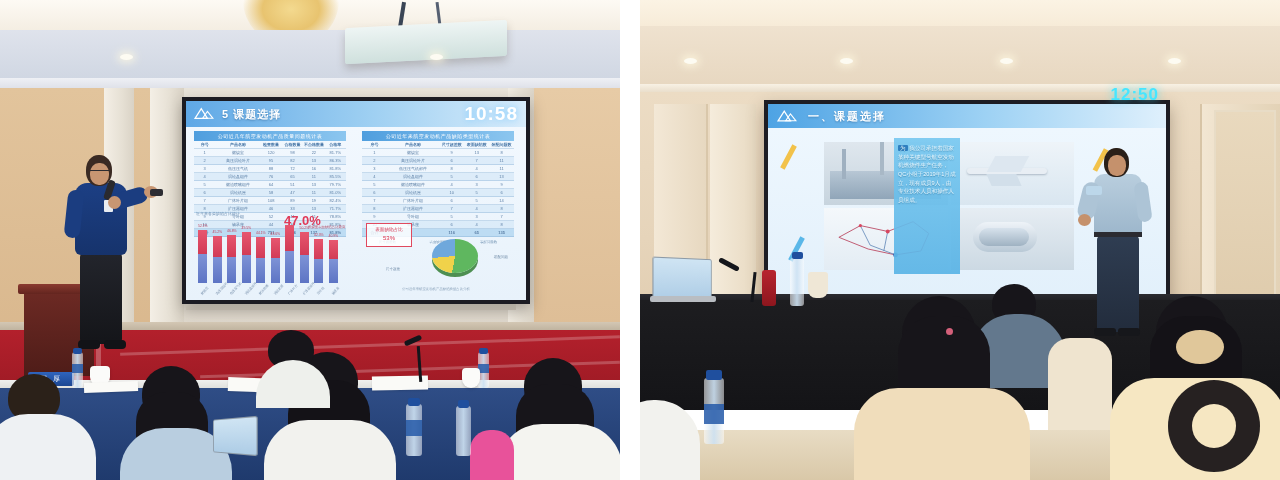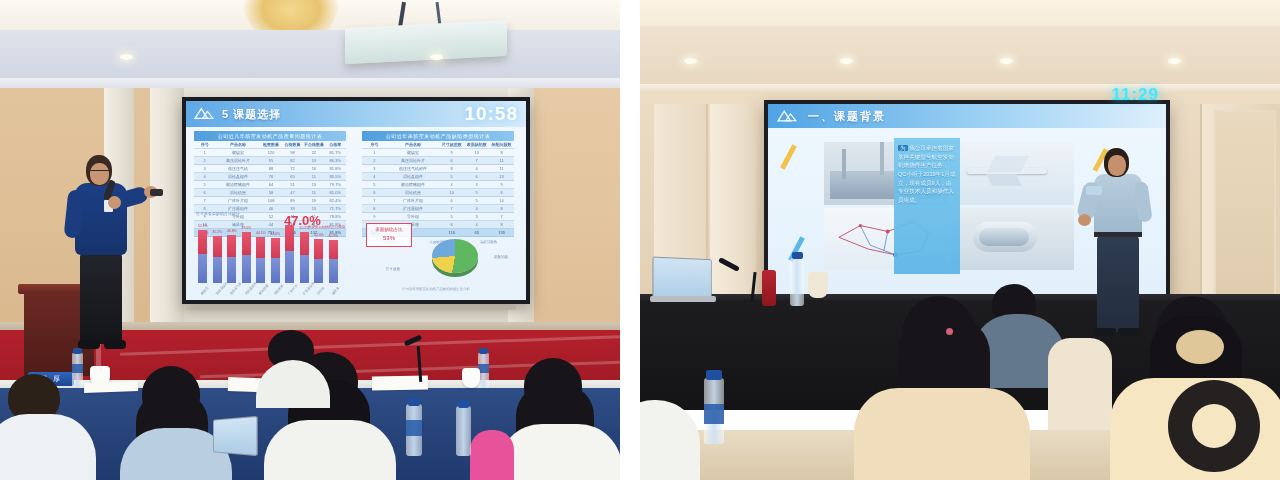--- a/index.html
+++ b/index.html
@@ -568,21 +568,21 @@
     <div class="abs" style="left:70px;top:104px;width:46px;height:250px;background:linear-gradient(90deg,#f5ecdc,#e8dac2);"></div>
 
     <div class="abs r-screen-frame">
       <div class="abs r-screen">
         <div class="sl">
           <div class="rs-title"></div>
           <svg class="rs-logo" viewBox="0 0 32 20">
             <path d="M3 17 L12 3 L21 17 Z" fill="none" stroke="#ffffff" stroke-width="1.8"></path>
             <path d="M14 17 L21 7 L29 17 Z" fill="none" stroke="#ffffff" stroke-width="1.5"></path>
           </svg>
-          <div class="rs-title-txt">一、课题背景</div>
+          <div class="rs-title-txt">一、课题选择</div>
           <div class="rs-body">
             <div class="rs-acc" style="left:18px;top:16px;width:5px;height:26px;"></div>
             <div class="rs-acc b" style="left:26px;top:108px;width:5px;height:26px;"></div>
             <div class="rs-acc" style="left:330px;top:20px;width:5px;height:24px;"></div>
             <div class="rs-acc b" style="left:340px;top:50px;width:5px;height:24px;"></div>
 
             <div class="rs-grid">
               <div class="ph factory">
                 <div style="position:absolute;left:6px;bottom:6px;width:90%;height:44%;
                      background:linear-gradient(180deg,rgba(160,180,198,.55),rgba(120,145,168,.7));"></div>
@@ -610,21 +610,21 @@
                 <div style="position:absolute;left:28px;top:20px;width:50px;height:18px;border-radius:10px;
                      background:linear-gradient(180deg,#d7e2ec,#9fb2c2);"></div>
               </div>
             </div>
 
             <div class="rs-textbox">
               <span style="background:#2f7fc0;padding:0 2px;border-radius:1px;">为</span>
               <span>我公司承担着国家某种关键型号航空发动机燃烧件生产任务，QC小组于2019年1月成立，现有成员9人，由专业技术人员和操作人员组成。</span>
             </div>
           </div>
-          <div class="rs-timer">11:29</div>
+          <div class="rs-timer">12:50</div>
         </div>
       </div>
     </div>
 
     <div class="abs r-stage"></div>
     <div class="abs r-table-top"></div>
     <div class="abs r-table"></div>
 
     <div class="abs laptop-screen" style="left:14px;top:258px;width:58px;height:40px;transform:perspective(80px) rotateY(10deg);"></div>
     <div class="abs" style="left:10px;top:296px;width:66px;height:6px;background:#b9bdc2;border-radius:2px;"></div>

